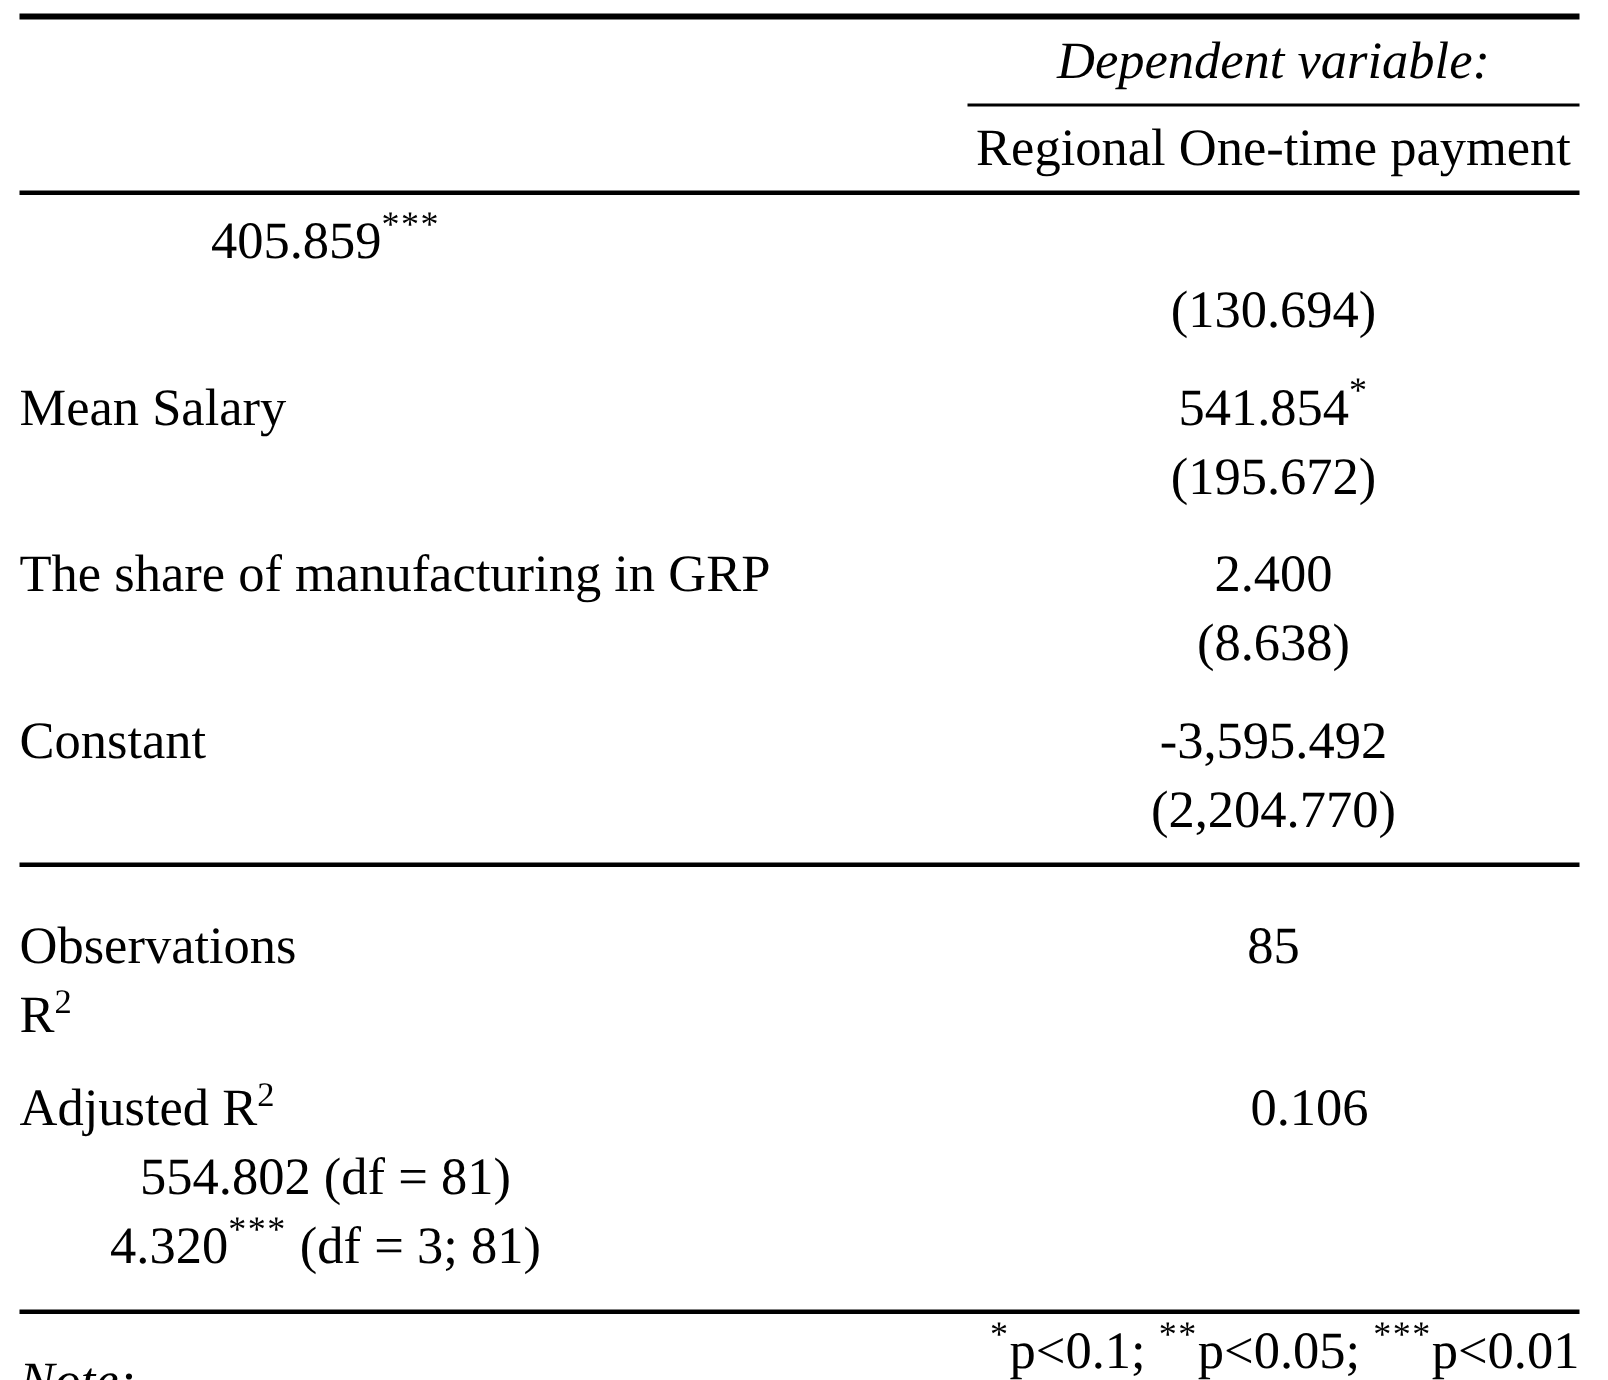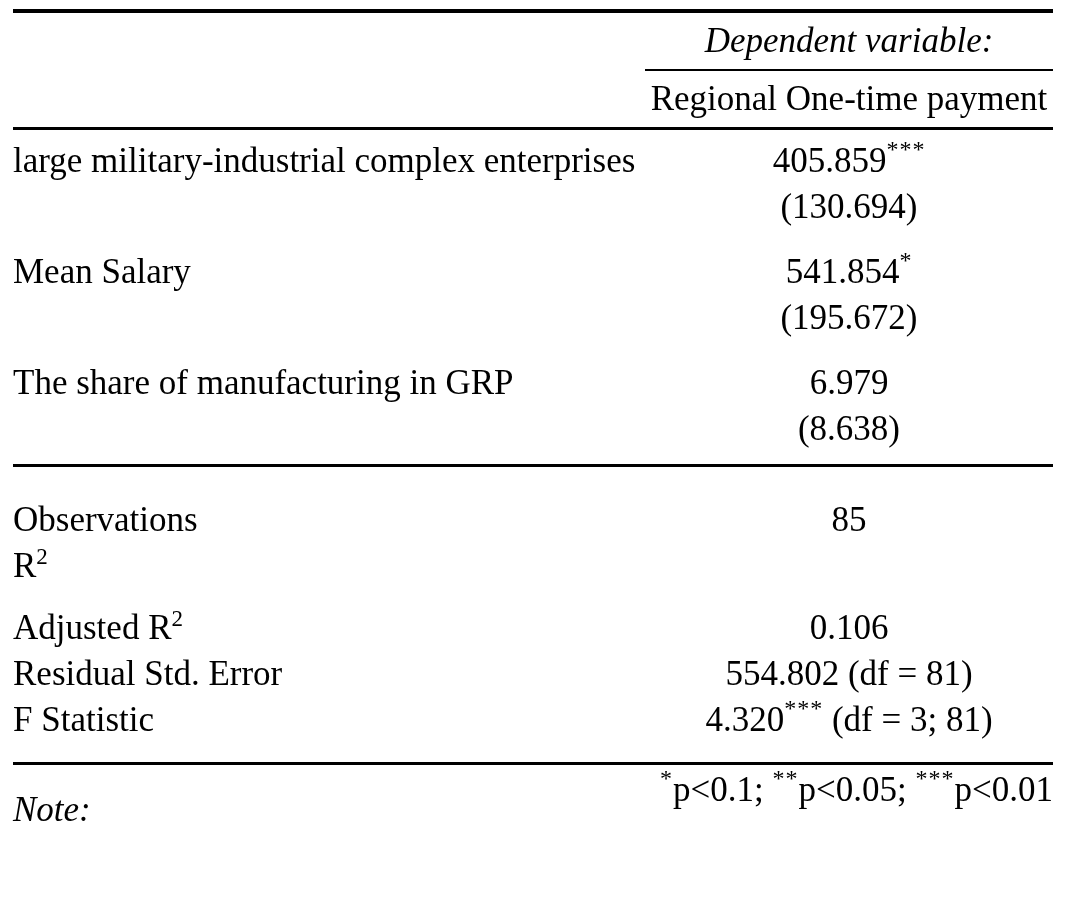--- a/index.html
+++ b/index.html
@@ -21,21 +21,21 @@
   .rule-sub { height: 2px; }
   .rule-mid { height: 3px; }
   .row { display: flex; }
   .col-label { width: 632px; flex: none; line-height: 46px; white-space: nowrap; }
   .col-value { width: 408px; flex: none; text-align: center; line-height: 46px; white-space: nowrap; }
   .dep-label { font-style: italic; line-height: 56px; }
   .dep-name { line-height: 56px; }
   .coef-block { margin-top: 19px; }
   .coef-section .coef-block:first-child { margin-top: 8px; }
   .stats-section { padding: 2px 0 4px; margin-top: 28px; }
-  .stat-row:nth-child(3) { margin-top: 16px; }
+  .stat-row:nth-child(3) { margin-top: 16px; gap: 24px; }
   .rule-stats-top { margin-top: 12px; }
   .rule-note-top { margin-top: 15px; }
   .note-row { line-height: 50px; }
   .note-label { font-style: italic; line-height: 50px; margin-top: 20px; }
   .note-legend { flex: 1; text-align: right; line-height: 50px; white-space: nowrap; }
   sup.stars {
     font-size: 24px;
     line-height: 0;
     vertical-align: 15px;
     letter-spacing: 1px;
@@ -69,21 +69,20 @@
     <div class="col-label"></div>
     <div class="col-value dep-name">Regional One-time payment</div>
   </div>
 
   <div class="rule rule-mid"></div>
 
   <div class="coef-section">
 
     <div class="coef-block">
       <div class="row">
-        <div class="col-label">large military-industrial complex enterprises</div>
         <div class="col-value"><span>405.859</span><sup class="stars">***</sup></div>
       </div>
       <div class="row">
         <div class="col-label"></div>
         <div class="col-value">(130.694)</div>
       </div>
     </div>
 
     <div class="coef-block">
       <div class="row">
@@ -92,28 +91,38 @@
       </div>
       <div class="row">
         <div class="col-label"></div>
         <div class="col-value">(195.672)</div>
       </div>
     </div>
 
     <div class="coef-block">
       <div class="row">
         <div class="col-label">The share of manufacturing in GRP</div>
-        <div class="col-value"><span>6.979</span><sup class="stars"></sup></div>
+        <div class="col-value"><span>2.400</span><sup class="stars"></sup></div>
       </div>
       <div class="row">
         <div class="col-label"></div>
         <div class="col-value">(8.638)</div>
       </div>
     </div>
 
+    <div class="coef-block">
+      <div class="row">
+        <div class="col-label">Constant</div>
+        <div class="col-value"><span>-3,595.492</span><sup class="stars"></sup></div>
+      </div>
+      <div class="row">
+        <div class="col-label"></div>
+        <div class="col-value">(2,204.770)</div>
+      </div>
+    </div>
 
   </div>
 
   <div class="rule rule-mid rule-stats-top"></div>
 
   <div class="stats-section">
 
     <div class="row stat-row">
       <div class="col-label"><span>Observations</span><sup class="rsup"></sup></div>
       <div class="col-value"><span>85</span><sup class="stars"></sup><span></span></div>
@@ -122,26 +131,24 @@
     <div class="row stat-row">
       <div class="col-label"><span>R</span><sup class="rsup">2</sup></div>
     </div>
 
     <div class="row stat-row">
       <div class="col-label"><span>Adjusted R</span><sup class="rsup">2</sup></div>
       <div class="col-value"><span>0.106</span><sup class="stars"></sup><span></span></div>
     </div>
 
     <div class="row stat-row">
-      <div class="col-label"><span>Residual Std. Error</span><sup class="rsup"></sup></div>
       <div class="col-value"><span>554.802</span><sup class="stars"></sup><span> (df = 81)</span></div>
     </div>
 
     <div class="row stat-row">
-      <div class="col-label"><span>F Statistic</span><sup class="rsup"></sup></div>
       <div class="col-value"><span>4.320</span><sup class="stars">***</sup><span> (df = 3; 81)</span></div>
     </div>
 
   </div>
 
   <div class="rule rule-mid rule-note-top"></div>
 
   <div class="row note-row">
     <div class="col-label note-label">Note:</div>
     <div class="note-legend"><span class="legend-item"><sup class="stars">*</sup><span>p&lt;0.1; </span></span><span class="legend-item"><sup class="stars">**</sup><span>p&lt;0.05; </span></span><span class="legend-item"><sup class="stars">***</sup><span>p&lt;0.01</span></span></div>

